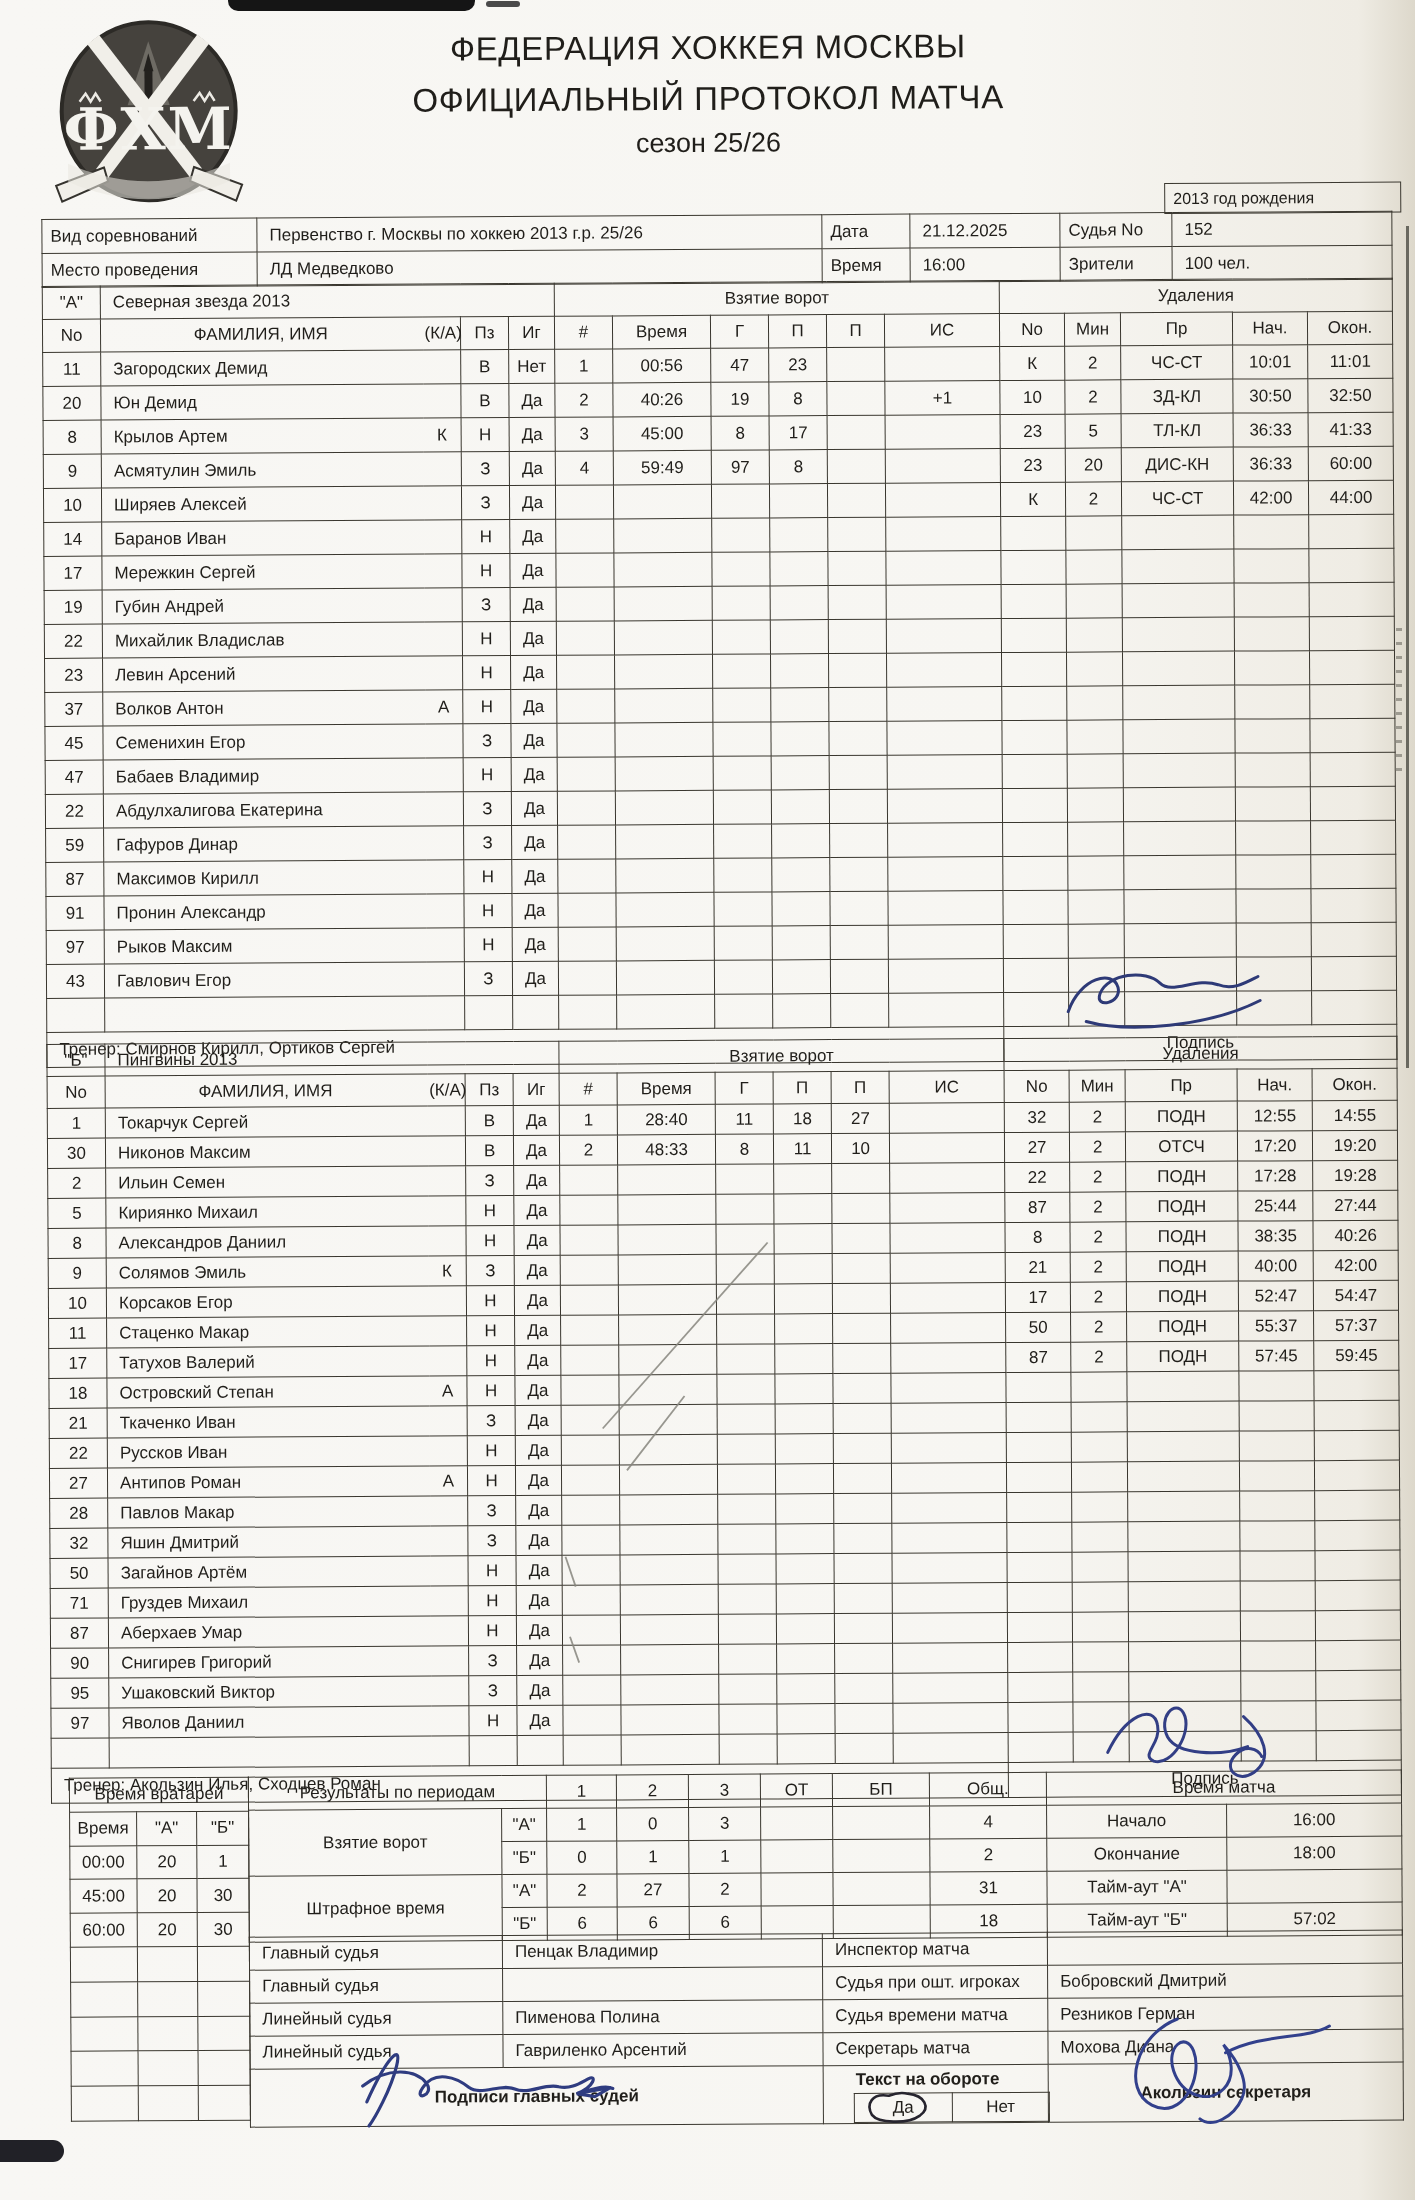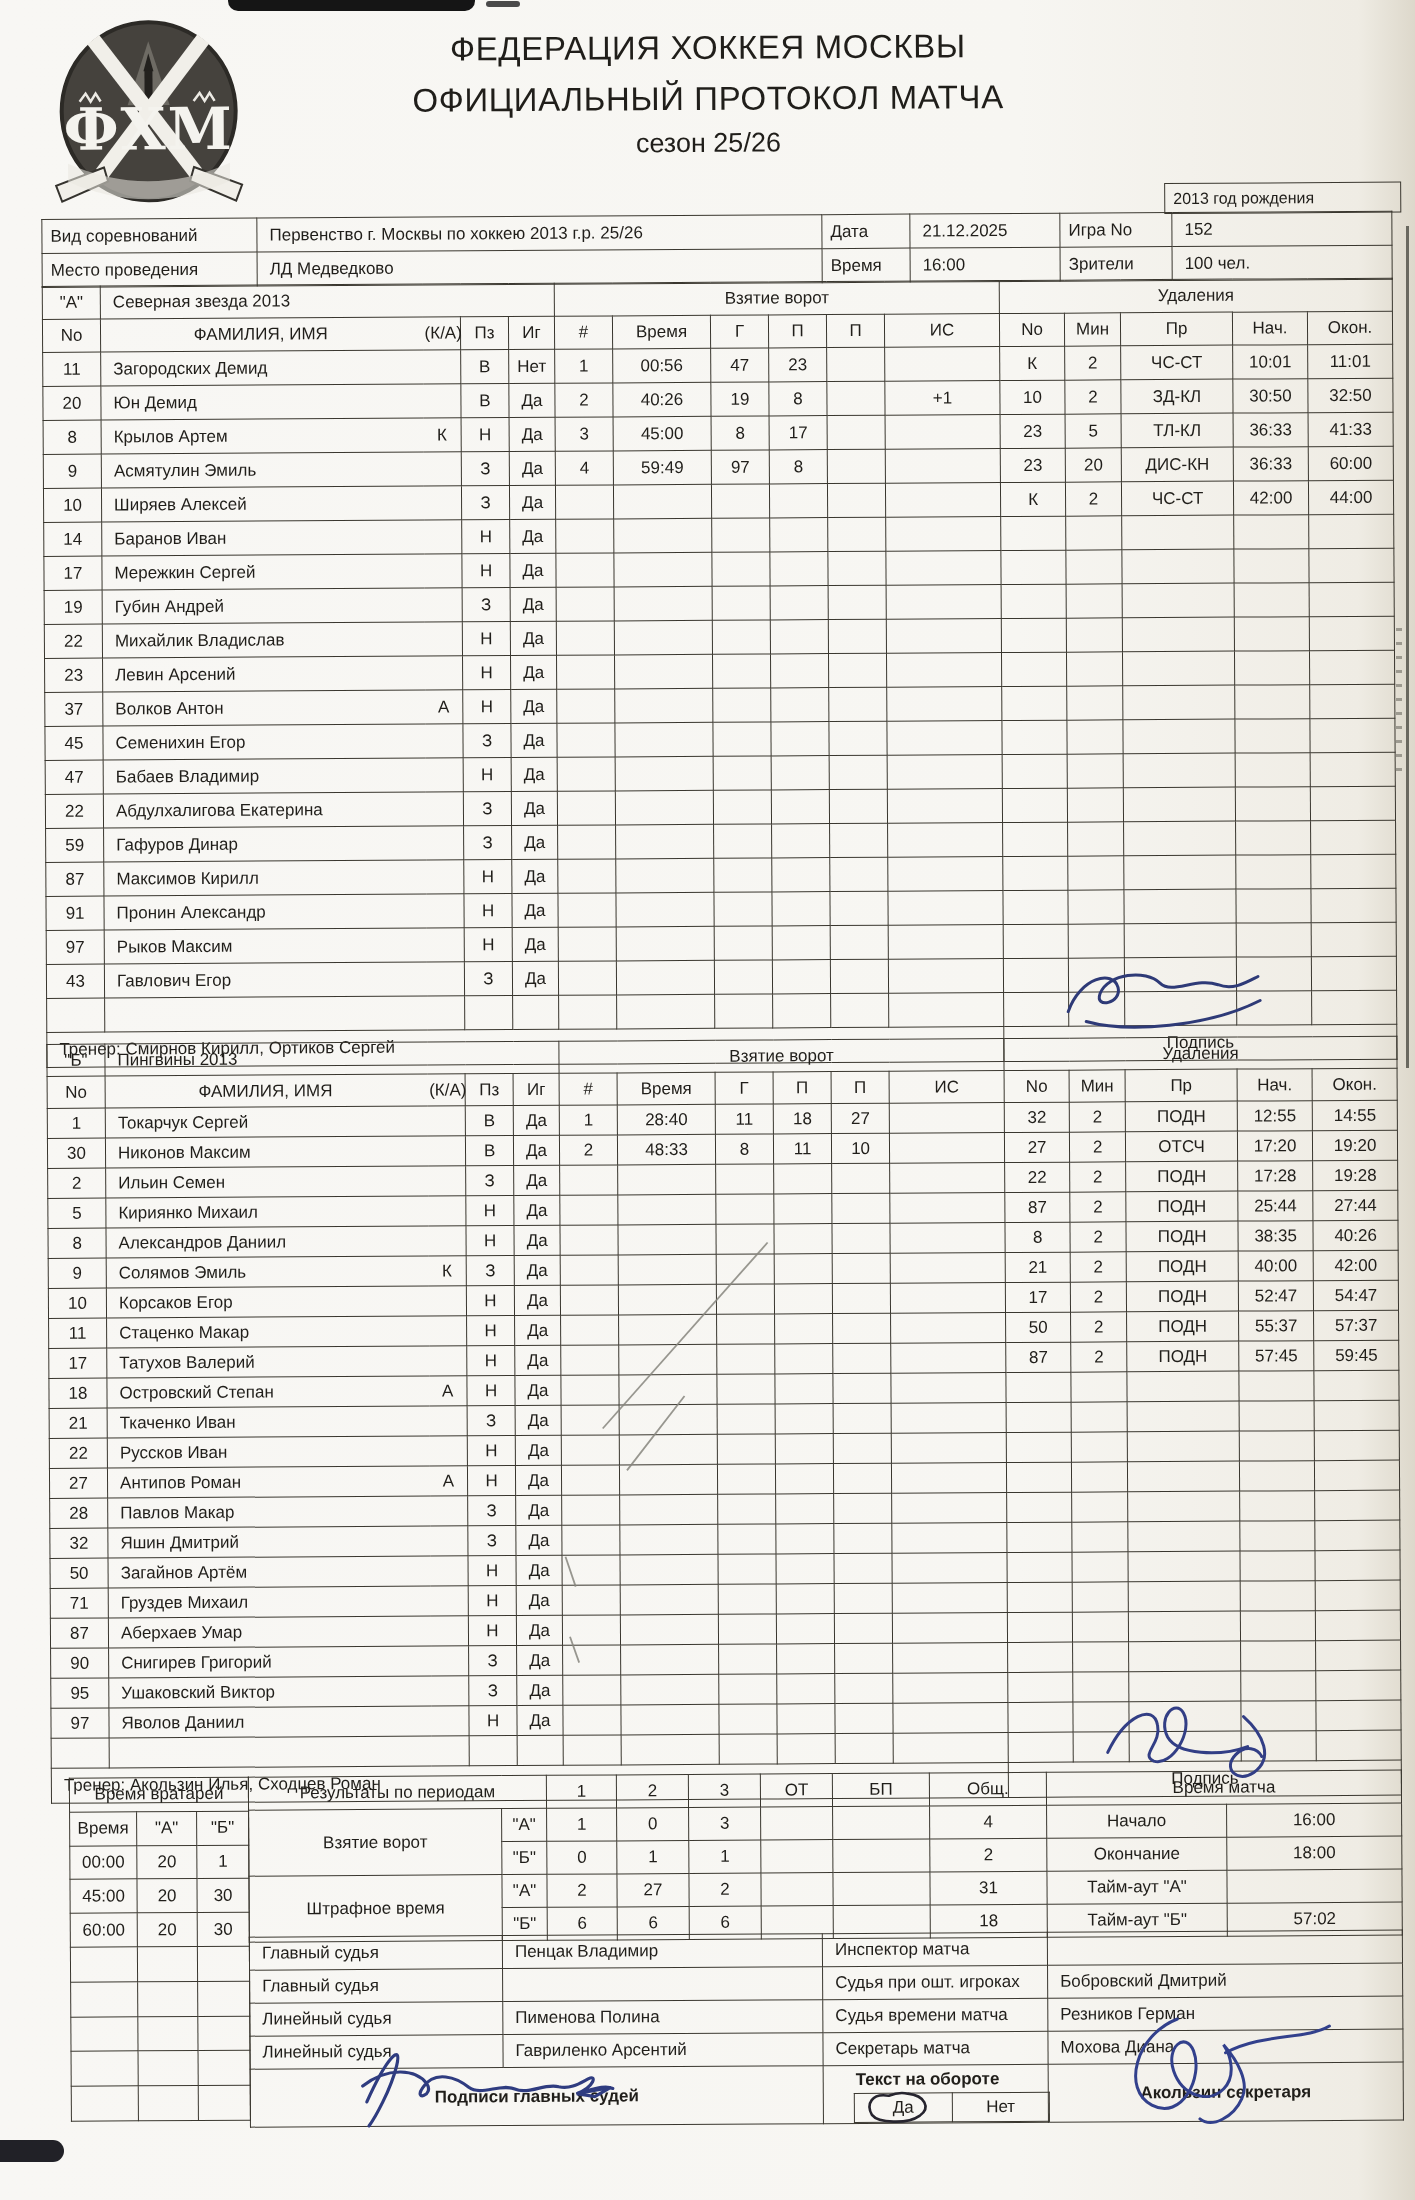--- a/index.html
+++ b/index.html
@@ -75,21 +75,21 @@
                 <col style="width:150px">
             <col style="width:112px">
             <col style="width:220px">
           </colgroup>
       <tbody>
         <tr class="h33">
           <td class="ln8">Вид соревнований</td>
           <td class="ln">Первенство г. Москвы по хоккею 2013 г.р. 25/26</td>
           <td class="ln8">Дата</td>
           <td class="ln">21.12.2025</td>
-          <td class="ln8">Игра No</td>
+          <td class="ln8">Судья No</td>
           <td class="ln">152</td>
         </tr>
         <tr class="h33">
           <td class="ln8">Место проведения</td>
           <td class="ln">ЛД Медведково</td>
           <td class="ln8">Время</td>
           <td class="ln">16:00</td>
           <td class="ln8">Зрители</td>
           <td class="ln">100 чел.</td>
         </tr>

